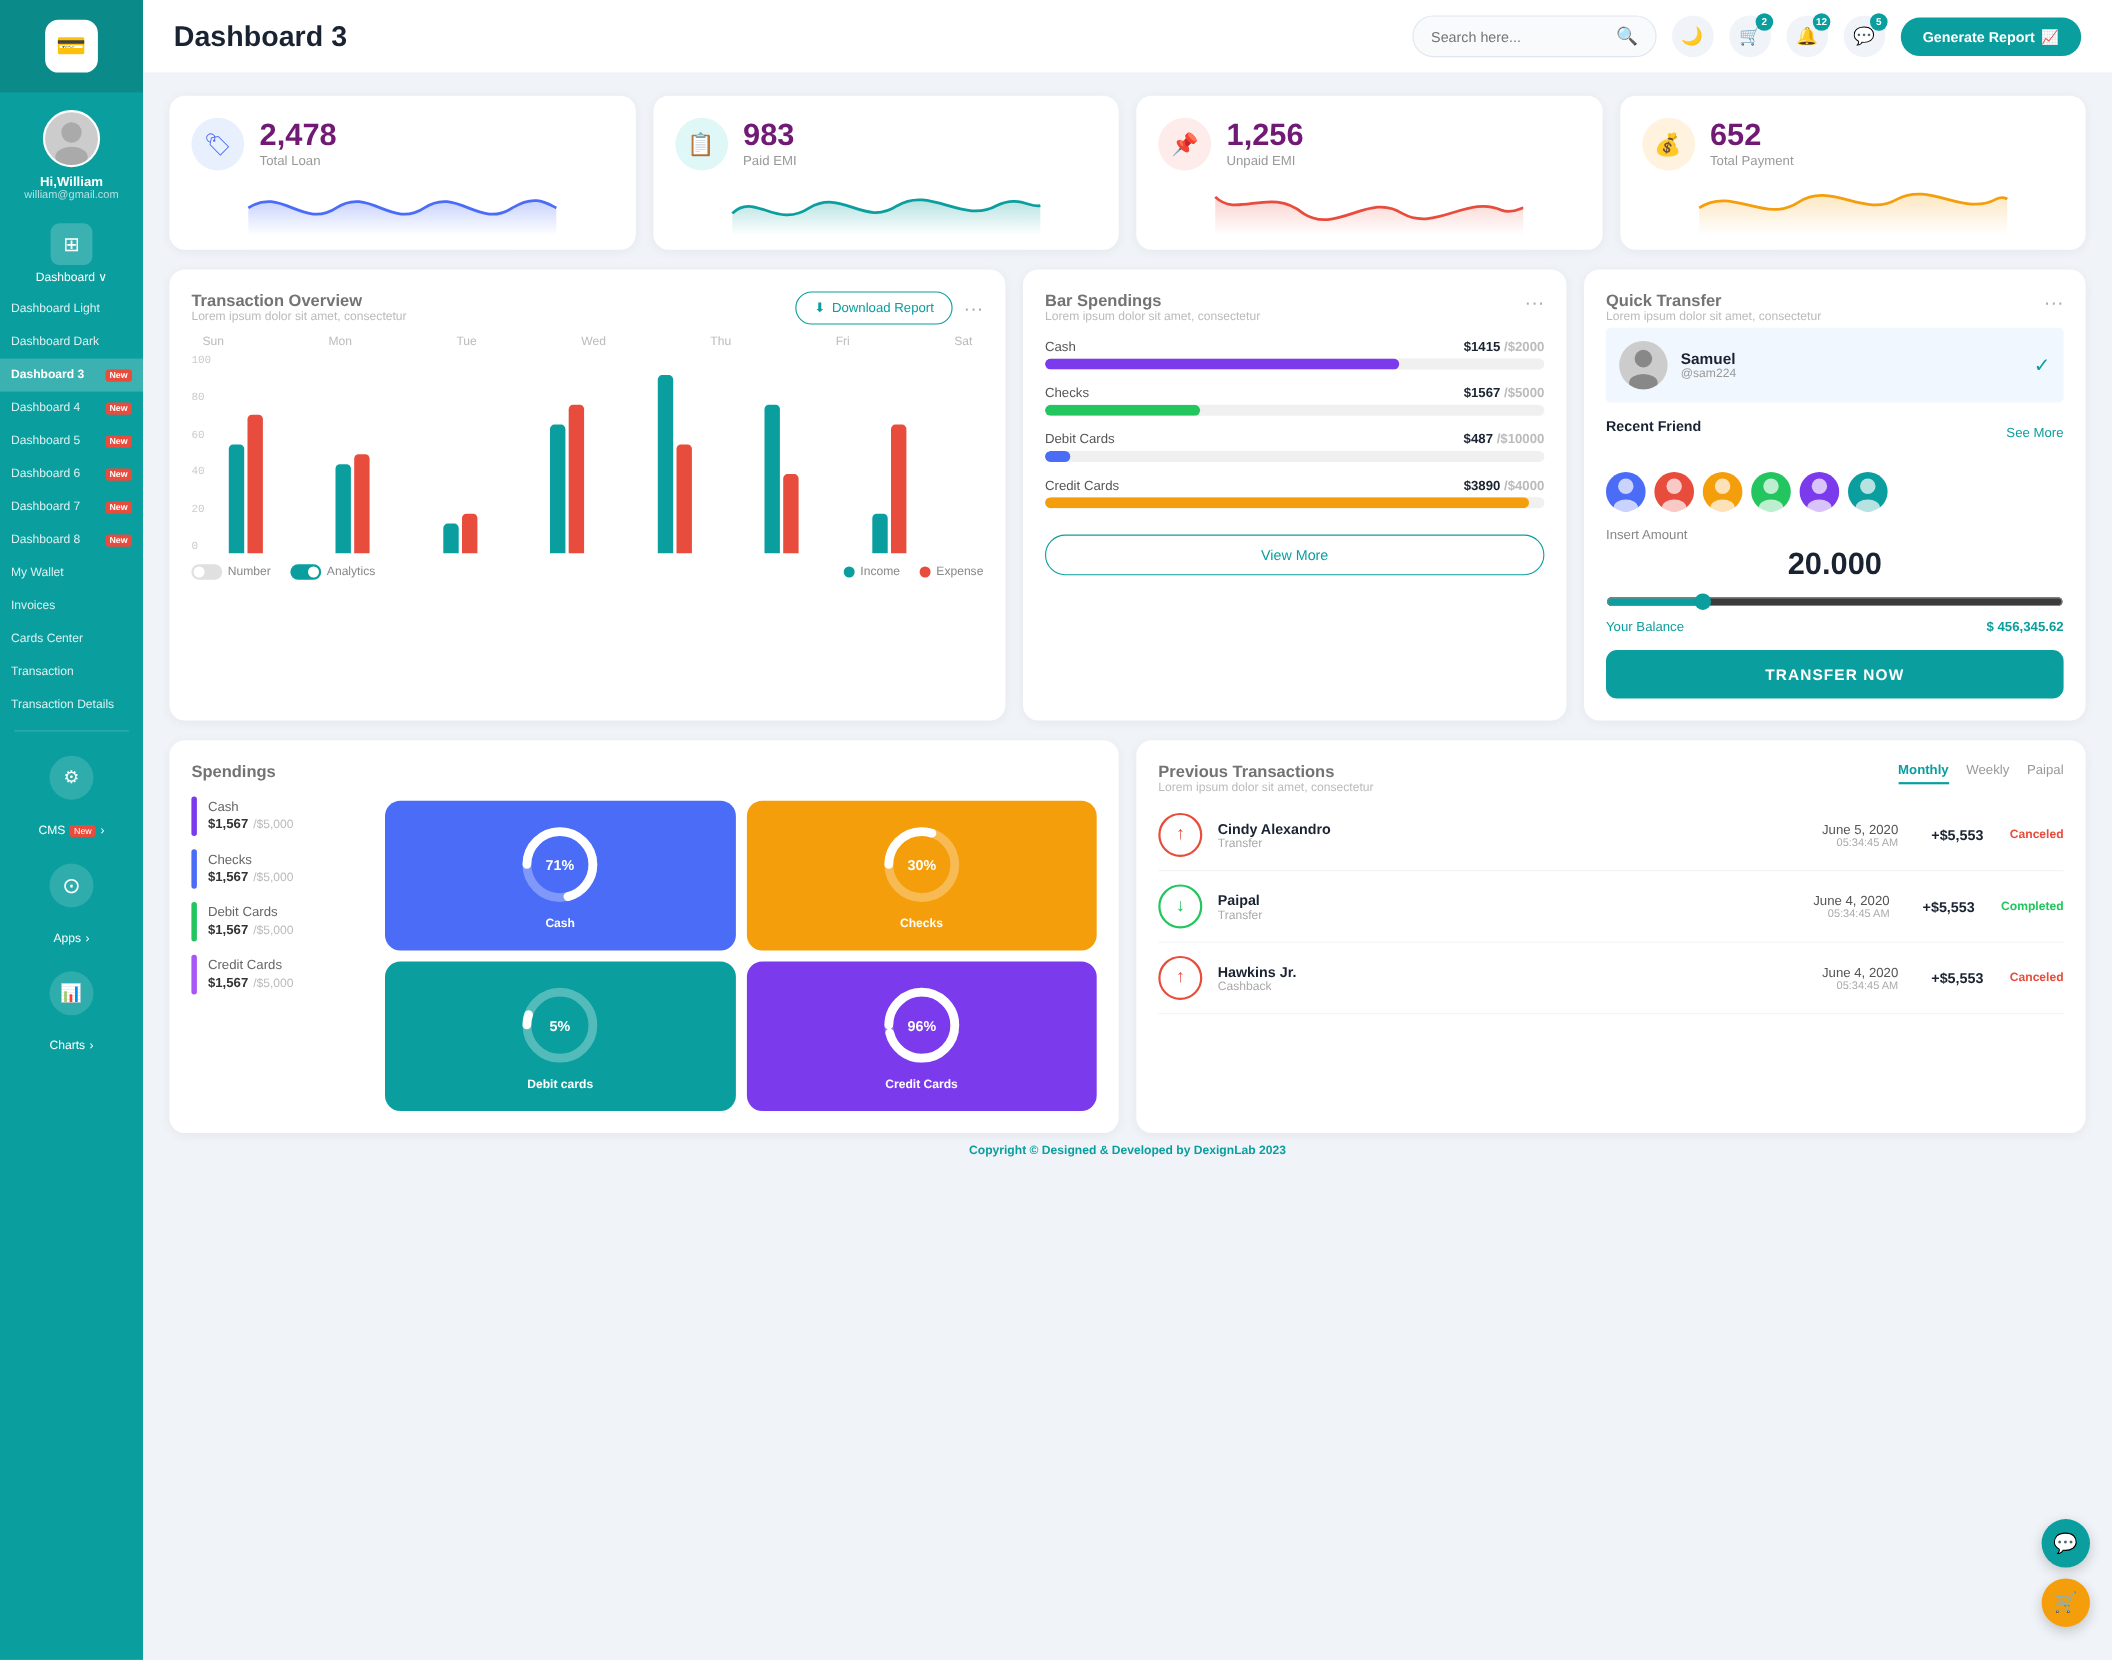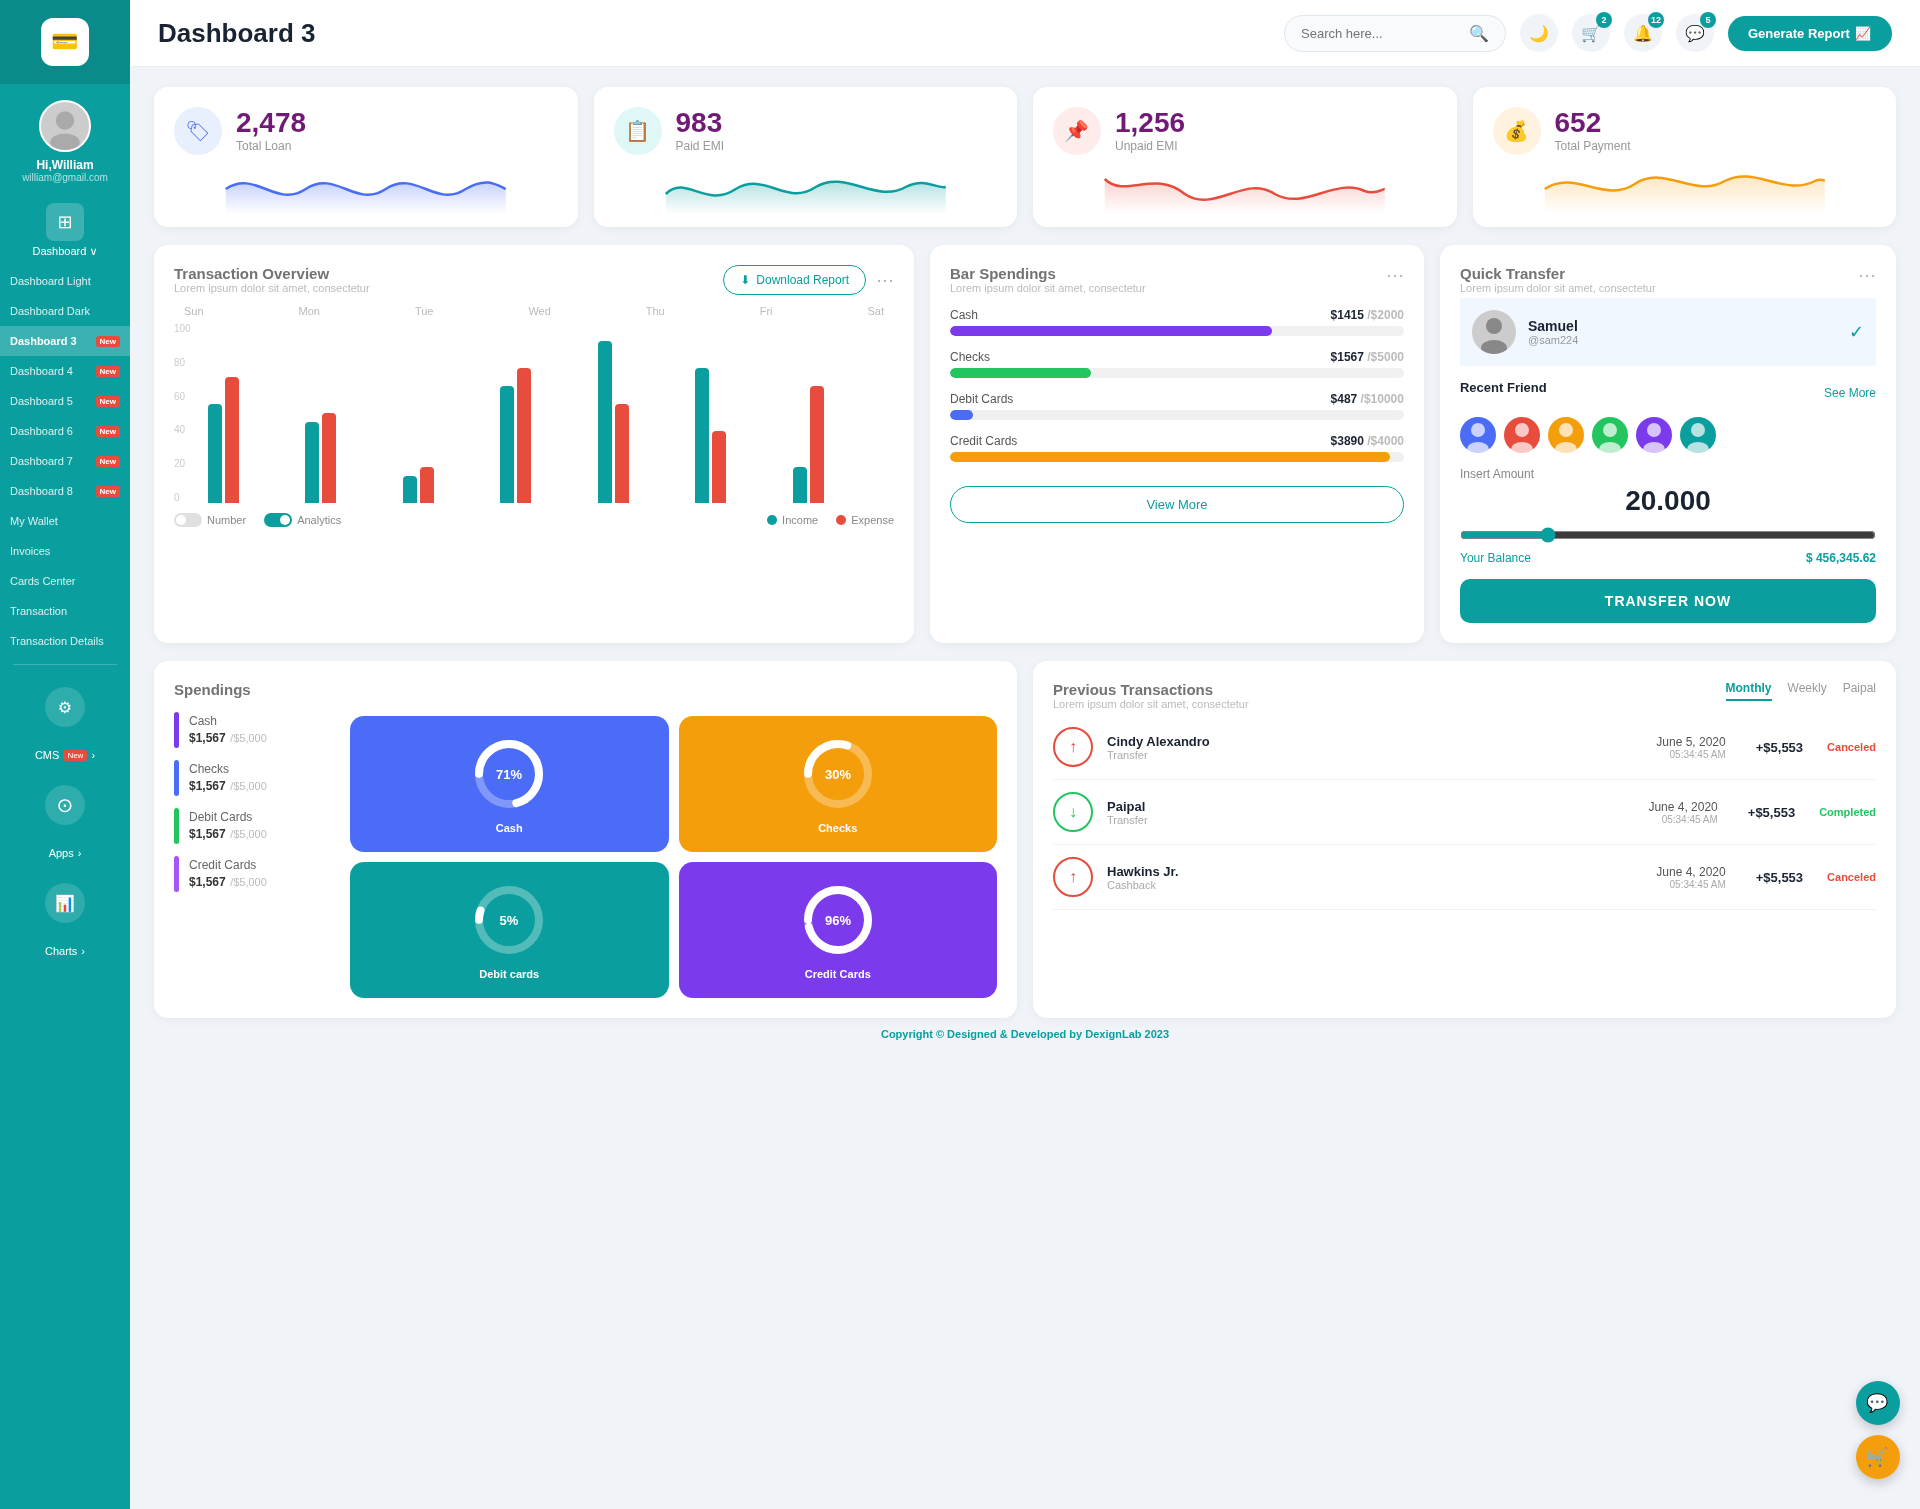--- a/index.html
+++ b/index.html
@@ -162,21 +162,21 @@
     .btn-download {
       border: 1.5px solid #0b9e9e; color: #0b9e9e; background: #fff;
       border-radius: 25px; padding: 7px 16px; font-size: 12px;
       cursor: pointer; display: flex; align-items: center; gap: 6px;
     }
     .dots-menu { font-size: 18px; color: #aaa; cursor: pointer; }
 
     
     .bar-chart { margin-top: 10px; }
     .bar-chart-labels { display: flex; justify-content: space-between; font-size: 11px; color: #bbb; padding: 0 10px; margin-bottom: 6px; }
-    .bar-chart-area { position: relative; height: 180px; padding: 0 10px; }
+    .bar-chart-area { position: relative; height: 180px; padding: 0 10px; font-family: Liberation Mono, monospace; }
     .bar-chart-yaxis { position: absolute; left: 0; top: 0; height: 100%; display: flex; flex-direction: column; justify-content: space-between; font-size: 10px; color: #ccc; }
     .bar-chart-bars { display: flex; align-items: flex-end; height: 100%; gap: 6px; padding-left: 24px; }
     .bar-group { display: flex; align-items: flex-end; gap: 3px; flex: 1; }
     .bar { border-radius: 4px 4px 0 0; }
     .bar.teal { background: #0b9e9e; }
     .bar.red { background: #e74c3c; }
     .chart-legend { display: flex; align-items: center; gap: 18px; margin-top: 10px; font-size: 11px; color: #888; }
     .legend-item { display: flex; align-items: center; gap: 5px; }
     .legend-dot { width: 10px; height: 10px; border-radius: 50%; }
     .legend-toggle {
@@ -637,21 +637,21 @@
                 <circle cx="22" cy="16" r="8" fill="#888"></circle>
                 <ellipse cx="22" cy="38" rx="13" ry="8" fill="#888"></ellipse>
               </svg>
           </div>
           <div>
             <div class="qt-name">Samuel</div>
             <div class="qt-handle">@sam224</div>
           </div>
           <span class="qt-check">✓</span>
         </div>
-        <div style="display:flex; justify-content:space-between; align-items:center; margin-bottom:12px;">
+        <div style="display:flex; justify-content:space-between; align-items:center; margin-bottom:24px;">
           <div class="qt-section-title">Recent Friend</div>
           <span class="qt-see-more">See More</span>
         </div>
         <div class="qt-friends">
           <div class="qt-friend-circle" style="background:#4a6cf7;">
             <svg width="36" height="36" viewBox="0 0 36 36">
                 <circle cx="18" cy="13" r="7" fill="rgba(255,255,255,0.7)"></circle>
                 <ellipse cx="18" cy="32" rx="11" ry="7" fill="rgba(255,255,255,0.7)"></ellipse>
               </svg>
           </div>

